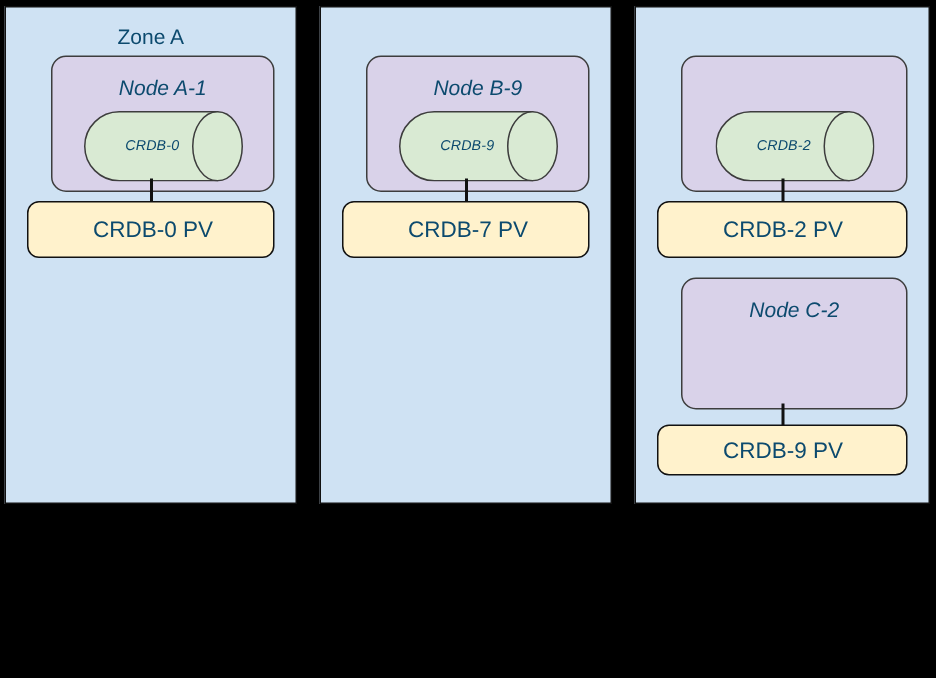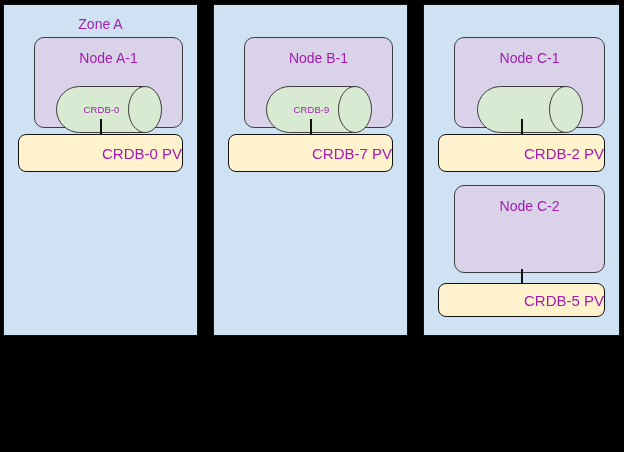--- a/index.html
+++ b/index.html
@@ -3,21 +3,21 @@
 <meta charset="utf-8">
 <style>
   html, body { margin: 0; padding: 0; }
   body { background: var(--page-bg, #000); }
   .canvas {
     position: relative;
     width: 624px;
     height: 396px;
     background: var(--page-bg, #000);
     font-family: "Liberation Sans", sans-serif;
-    color: #a21caf;
+    color: #0c4a6e;
     overflow: hidden;
   }
   .zone {
     position: absolute;
     top: 4px;
     height: 332px;
     background: var(--zone-bg, #cfe2f3);
     border: 1.5px solid var(--zone-border, #111);
     box-sizing: border-box;
   }
@@ -32,37 +32,37 @@
     font-size: 14px;
     line-height: 17px;
   }
   .node {
     position: absolute;
     left: 30px; right: 14px;
     background: var(--node-bg, #d9d2e9);
     border: 1px solid var(--node-border, #3d3d3d);
     border-radius: 10px;
     box-sizing: border-box;
+    font-style: italic;
   }
   .node-1 { top: 32px;  height: 91px; }
   .node-2 { top: 180px; height: 88px; }
   .node-title {
     position: absolute;
     top: 12px; left: 0; right: 0;
     text-align: center;
     font-size: 14px;
     line-height: 17px;
   }
   .cyl {
     position: absolute;
     left: 50%;
     transform: translateX(-50%);
     width: 106px; height: 47px;
     top: 36px;
-    margin-top: 12px;
   }
   .node-2 .cyl { top: 37px; }
   .cyl svg { position: absolute; left: 0; top: 0; width: 106px; height: 47px; }
   .cyl svg path, .cyl svg ellipse {
     fill: var(--pod-bg, #d9ead3);
     stroke: var(--node-border, #3d3d3d);
     stroke-width: 1;
   }
   .cyl-label {
     position: absolute; left: 0; top: 0; right: 14px; bottom: 0;
@@ -79,22 +79,23 @@
   }
   .connector-1 { top: 114px; height: 17px; }
   .connector-2 { top: 264px; height: 15px; }
   .pv {
     position: absolute;
     left: 14px; right: 14px;
     background: var(--pv-bg, #fff2cc);
     border: 1px solid var(--pv-border, #111);
     border-radius: 8px;
     box-sizing: border-box;
-    display: flex; align-items: center; justify-content: flex-end;
+    display: flex; align-items: center; justify-content: flex-start;
     font-size: 15px;
+    padding-left: 43px;
   }
   .pv-1 { top: 129px; height: 38px; }
   .pv-2 { top: 278px; height: 34px; }
 </style>
 </head>
 <body>
 
 <div class="canvas">
 
   <div class="zone zone-a">
@@ -110,51 +111,51 @@
       </div>
     </div>
     <div class="connector connector-1"></div>
     <div class="pv pv-1">
       <span>CRDB-0 PV</span>
     </div>
   </div>
 
   <div class="zone zone-b">
     <div class="node node-1">
-      <div class="node-title">Node B-1</div>
+      <div class="node-title">Node B-9</div>
       <div class="cyl">
         <svg viewBox="0 0 106 47">
           <path d="M89.5 0.5 H23.5 A23 23 0 0 0 23.5 46.5 H89.5"></path>
           <ellipse cx="89" cy="23.5" rx="16.5" ry="23"></ellipse>
         </svg>
         <div class="cyl-label">CRDB-9</div>
       </div>
     </div>
     <div class="connector connector-1"></div>
     <div class="pv pv-1">
       <span>CRDB-7 PV</span>
     </div>
   </div>
 
   <div class="zone zone-c">
     <div class="node node-1">
-      <div class="node-title">Node C-1</div>
       <div class="cyl">
         <svg viewBox="0 0 106 47">
           <path d="M89.5 0.5 H23.5 A23 23 0 0 0 23.5 46.5 H89.5"></path>
           <ellipse cx="89" cy="23.5" rx="16.5" ry="23"></ellipse>
         </svg>
+        <div class="cyl-label">CRDB-2</div>
       </div>
     </div>
     <div class="connector connector-1"></div>
     <div class="pv pv-1">
       <span>CRDB-2 PV</span>
     </div>
     <div class="node node-2">
       <div class="node-title">Node C-2</div>
     </div>
     <div class="connector connector-2"></div>
     <div class="pv pv-2">
-      <span>CRDB-5 PV</span>
+      <span>CRDB-9 PV</span>
     </div>
   </div>
 
 </div>
 
 </body></html>

